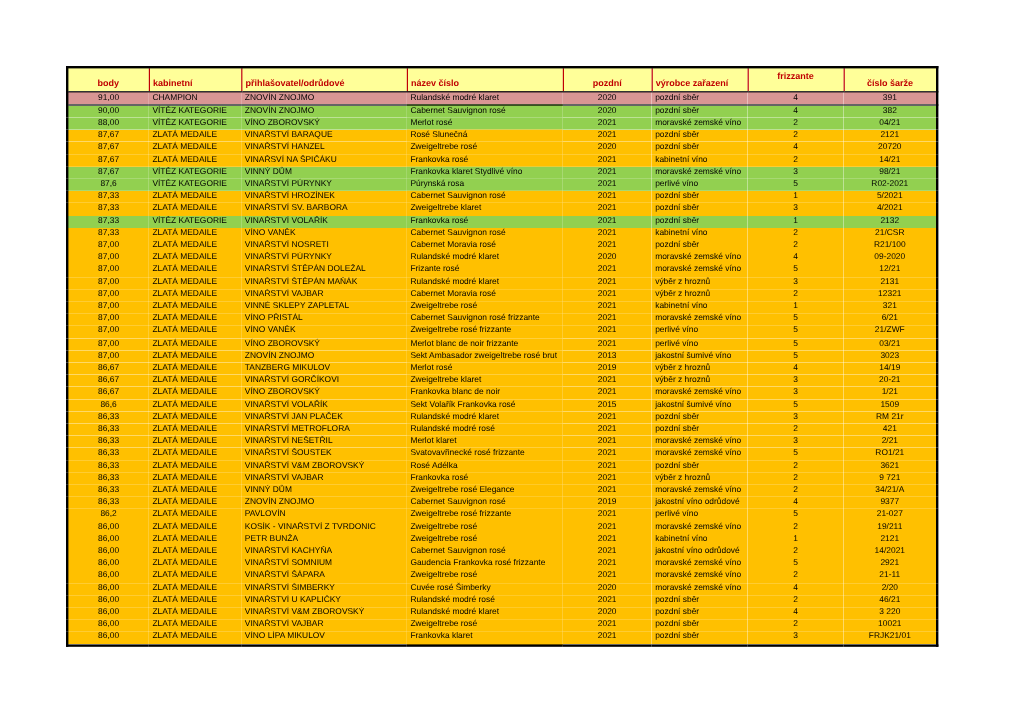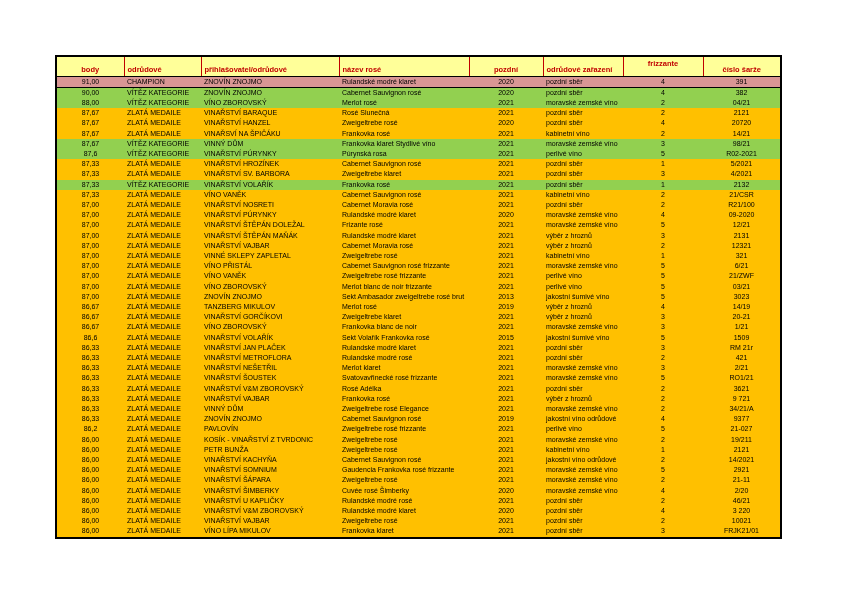--- a/index.html
+++ b/index.html
@@ -57,25 +57,25 @@
       <col style="width:138px">
       <col style="width:130px">
       <col style="width:74px">
       <col style="width:80px">
       <col style="width:80px">
       <col style="width:78px">
     </colgroup>
     <thead>
       <tr>
         <th class="ac">body</th>
-        <th class="al">odrůdové</th>
+        <th class="al">kabinetní</th>
         <th class="al">přihlašovatel/odrůdové</th>
-        <th class="al">název rosé</th>
+        <th class="al">název číslo</th>
         <th class="ac">pozdní</th>
-        <th class="al">odrůdové zařazení</th>
+        <th class="al">výrobce zařazení</th>
         <th class="ac v-top">frizzante</th>
         <th class="ac">číslo šarže</th>
       </tr>
     </thead>
     <tbody id="rows">
         <tr class="tier-champion">
           <td class="cell-body ac">91,00</td>
           <td class="cell-hodnoceni al">CHAMPION</td>
           <td class="cell-prihlasovatel al">ZNOVÍN ZNOJMO</td>
           <td class="cell-nazev al">Rulandské modré klaret</td>

